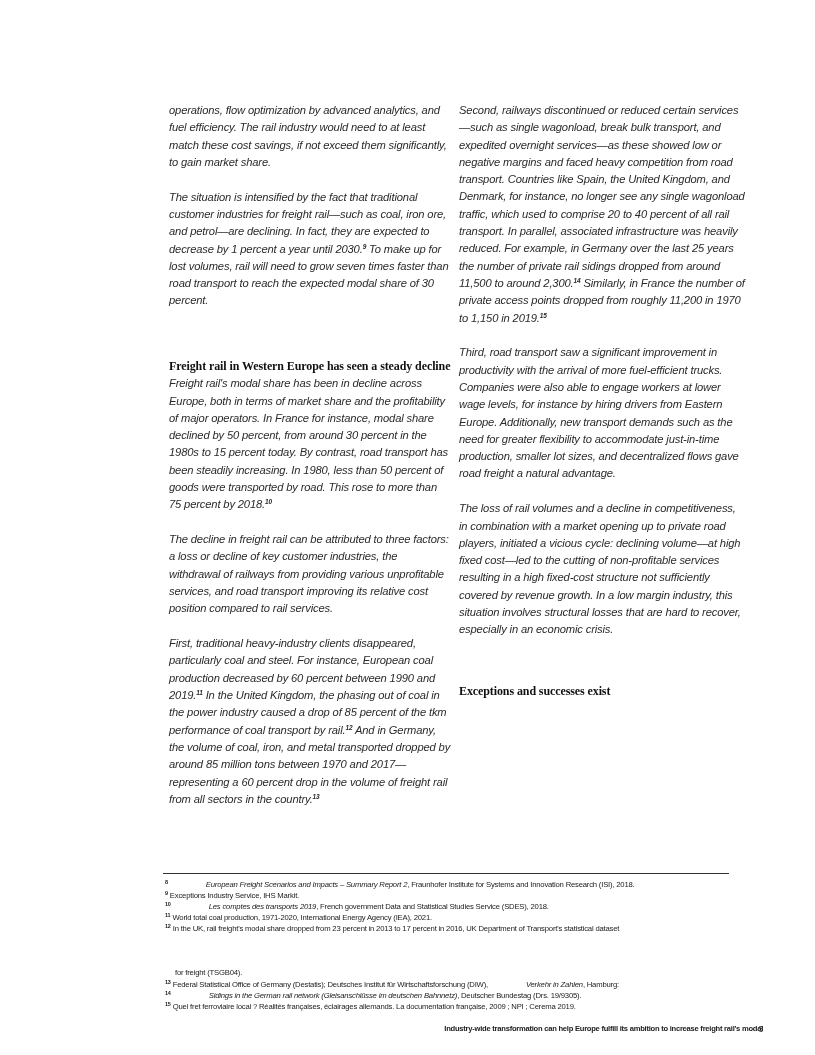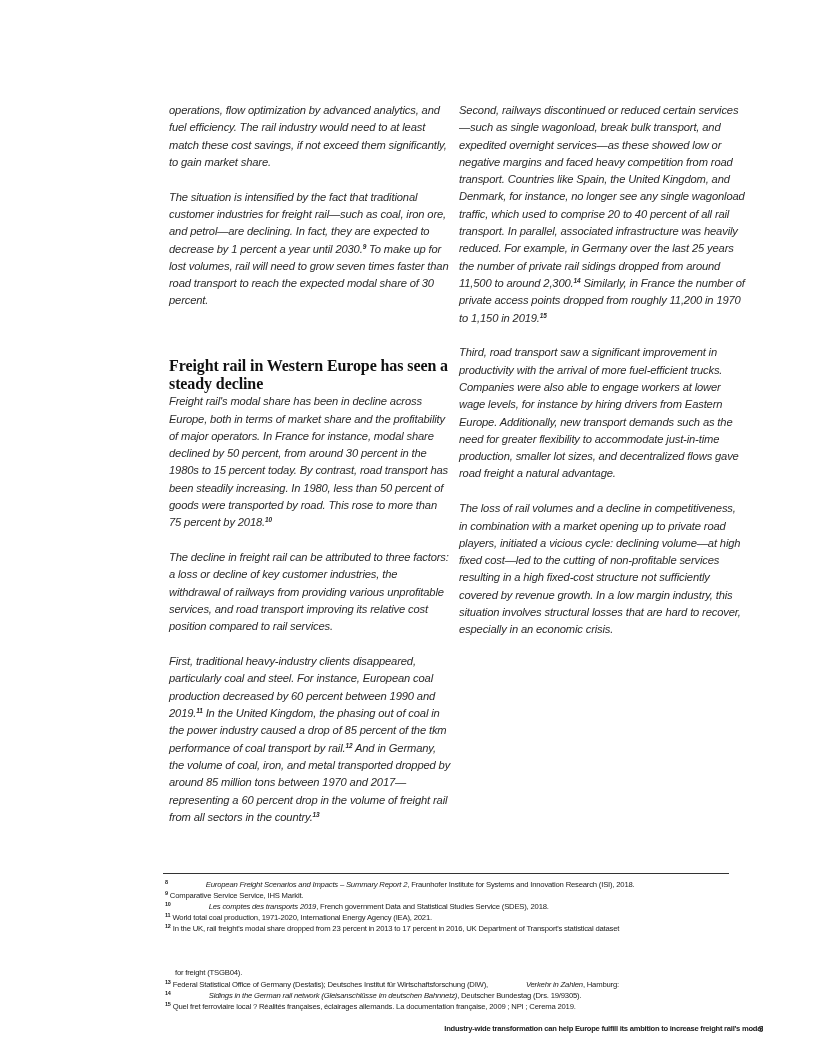--- a/index.html
+++ b/index.html
@@ -3,21 +3,21 @@
 <meta charset="utf-8">
 <style>
   html, body { margin: 0; padding: 0; background: #ffffff; }
   body { width: 815px; height: 1055px; position: relative; overflow: hidden;
          font-family: "Liberation Sans", sans-serif; color: #2a2a2a; }
   .col { position: absolute; top: 102px; width: 282px; font-size: 11.2px; line-height: 17.3px; letter-spacing: -0.15px; }
   .col-left { left: 169px; }
   .col-right { left: 459px; width: 288px; }
   .para { margin: 0 0 17.5px 0; font-style: italic; }
   .para.tight { margin-bottom: 0; }
-  .heading { font-family: "Liberation Serif", serif; font-weight: bold; font-size: 16px; line-height: 18px;
+  .heading { font-family: "Liberation Serif", serif; font-weight: bold; font-size: 12px; line-height: 18px;
              color: #111111; margin: 0; letter-spacing: -0.1px; }
   sup { font-size: 6.5px; line-height: 0; vertical-align: 4px; font-weight: bold; }
   .gap-heading { height: 30px; }
   .gap-heading2 { height: 26px; }
   .rule { position: absolute; left: 163px; top: 873px; width: 566px; height: 0; border-top: 1.2px solid #333; }
   .footnotes { position: absolute; left: 165px; top: 878px; width: 580px; font-size: 7.7px; line-height: 9.6px; color: #222;
                letter-spacing: -0.2px; }
   .fn { margin: 0; }
   .fn .num { font-size: 5.5px; vertical-align: 2.5px; margin-right: 2px; font-weight: bold; }
   .fn .cont { padding-left: 10px; display: block; margin-top: 35px; }
@@ -37,27 +37,28 @@
   <p class="para"><span>Freight rail's modal share has been in decline across Europe, both in terms of market share and the profitability of major operators. In France for instance, modal share declined by 50 percent, from around 30 percent in the 1980s to 15 percent today. By contrast, road transport has been steadily increasing. In 1980, less than 50 percent of goods were transported by road. This rose to more than 75 percent by 2018.</span><sup>10</sup></p>
   <p class="para"><span>The decline in freight rail can be attributed to three factors: a loss or decline of key customer industries, the withdrawal of railways from providing various unprofitable services, and road transport improving its relative cost position compared to rail services.</span></p>
   <p class="para tight"><span>First, traditional heavy-industry clients disappeared, particularly coal and steel. For instance, European coal production decreased by 60 percent between 1990 and 2019.</span><sup>11</sup><span>  In the United Kingdom, the phasing out of coal in the power industry caused a drop of 85 percent of the  tkm performance of coal transport by rail.</span><sup>12</sup><span>  And in Germany, the volume of coal, iron, and metal transported dropped by around 85 million tons between 1970 and 2017—representing a 60 percent drop in the volume of freight rail from all sectors in the country.</span><sup>13</sup></p>
 </div>
 
 <div class="col col-right">
   <p class="para"><span>Second, railways discontinued or reduced certain services—such as single wagonload, break bulk transport, and expedited overnight services—as these showed low or negative margins and faced heavy competition from road transport. Countries like Spain, the United Kingdom, and Denmark, for instance, no longer see any single wagonload traffic, which used to comprise 20 to 40 percent of all rail transport. In parallel, associated infrastructure was heavily reduced. For example, in Germany over the last 25 years the number of private rail sidings dropped from around 11,500 to around 2,300.</span><sup>14</sup><span> Similarly, in France the number of private access points dropped from roughly 11,200 in 1970 to 1,150 in 2019.</span><sup>15</sup></p>
   <p class="para"><span>Third, road transport saw a significant improvement in productivity with the arrival of more fuel-efficient trucks. Companies were also able to engage workers at lower wage levels, for instance by hiring drivers from Eastern Europe. Additionally, new transport demands such as the need for greater flexibility to accommodate just-in-time production, smaller lot sizes, and decentralized flows gave road freight a natural advantage.</span></p>
   <p class="para"><span>The loss of rail volumes and a decline in competitiveness, in combination with a market opening up to private road players, initiated a vicious cycle: declining volume—at high fixed cost—led to the cutting of non-profitable services resulting in a high fixed-cost structure not sufficiently covered by revenue growth. In a low margin industry, this situation involves structural losses that are hard to recover, especially in an economic crisis.</span></p>
   <div class="gap-heading2"></div>
+  <h2 class="heading">Exceptions and successes exist</h2>
 </div>
 
 <div class="rule"></div>
 
 <div class="footnotes">
   <p class="fn"><span class="num">8</span><i>European Freight Scenarios and Impacts – Summary Report 2</i><span>, Fraunhofer Institute for Systems and Innovation Research (ISI), 2018.</span></p>
-  <p class="fn"><span class="num">9</span><span>Comparative Service Service, IHS Markit.</span></p>
+  <p class="fn"><span class="num">9</span><span>Exceptions Industry Service, IHS Markit.</span></p>
   <p class="fn"><span class="num">10</span><i>Les comptes des transports 2019</i><span>, French government Data and Statistical Studies Service (SDES), 2018.</span></p>
   <p class="fn"><span class="num">11</span><span>World total coal production, 1971-2020, International Energy Agency (IEA), 2021.</span></p>
   <p class="fn"><span class="num">12</span><span>In the UK, rail freight's modal share dropped from 23 percent in 2013 to 17 percent in 2016, UK Department of Transport's statistical dataset</span><span class="cont">for freight (TSGB04).</span></p>
   <p class="fn"><span class="num">13</span><span>Federal Statistical Office of Germany (Destatis); Deutsches Institut für Wirtschaftsforschung (DIW), </span><i>Verkehr in Zahlen</i><span>, Hamburg:</span></p>
   <p class="fn"><span class="num">14</span><i>Sidings in the German rail network (Gleisanschlüsse im deutschen Bahnnetz)</i><span>, Deutscher Bundestag (Drs. 19/9305).</span></p>
   <p class="fn"><span class="num">15</span><span>Quel fret ferroviaire local ? Réalités françaises, éclairages allemands. La documentation française, 2009 ; NPI ; Cerema 2019.</span></p>
 </div>
 
 <div class="footer">
   <span>Industry-wide transformation can help Europe fulfill its ambition to increase freight rail's modal</span>

